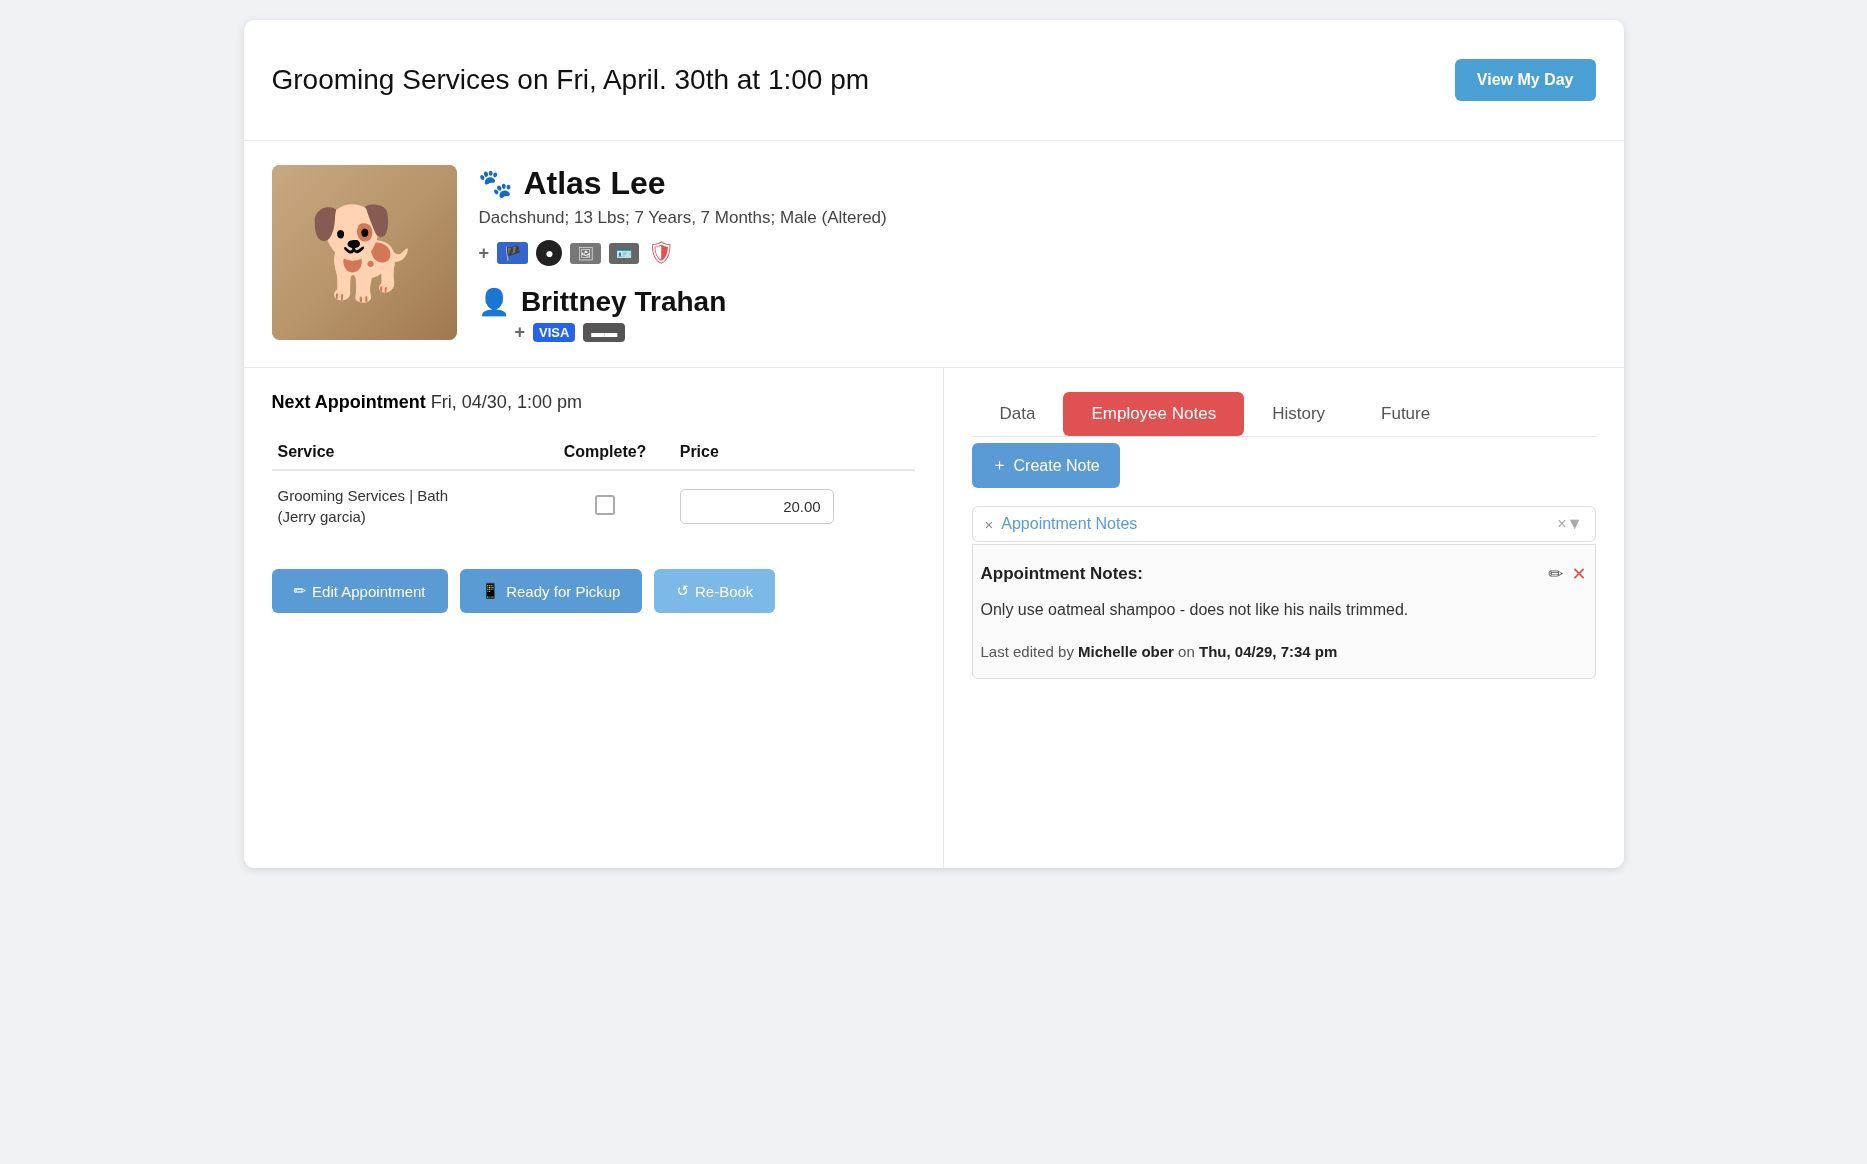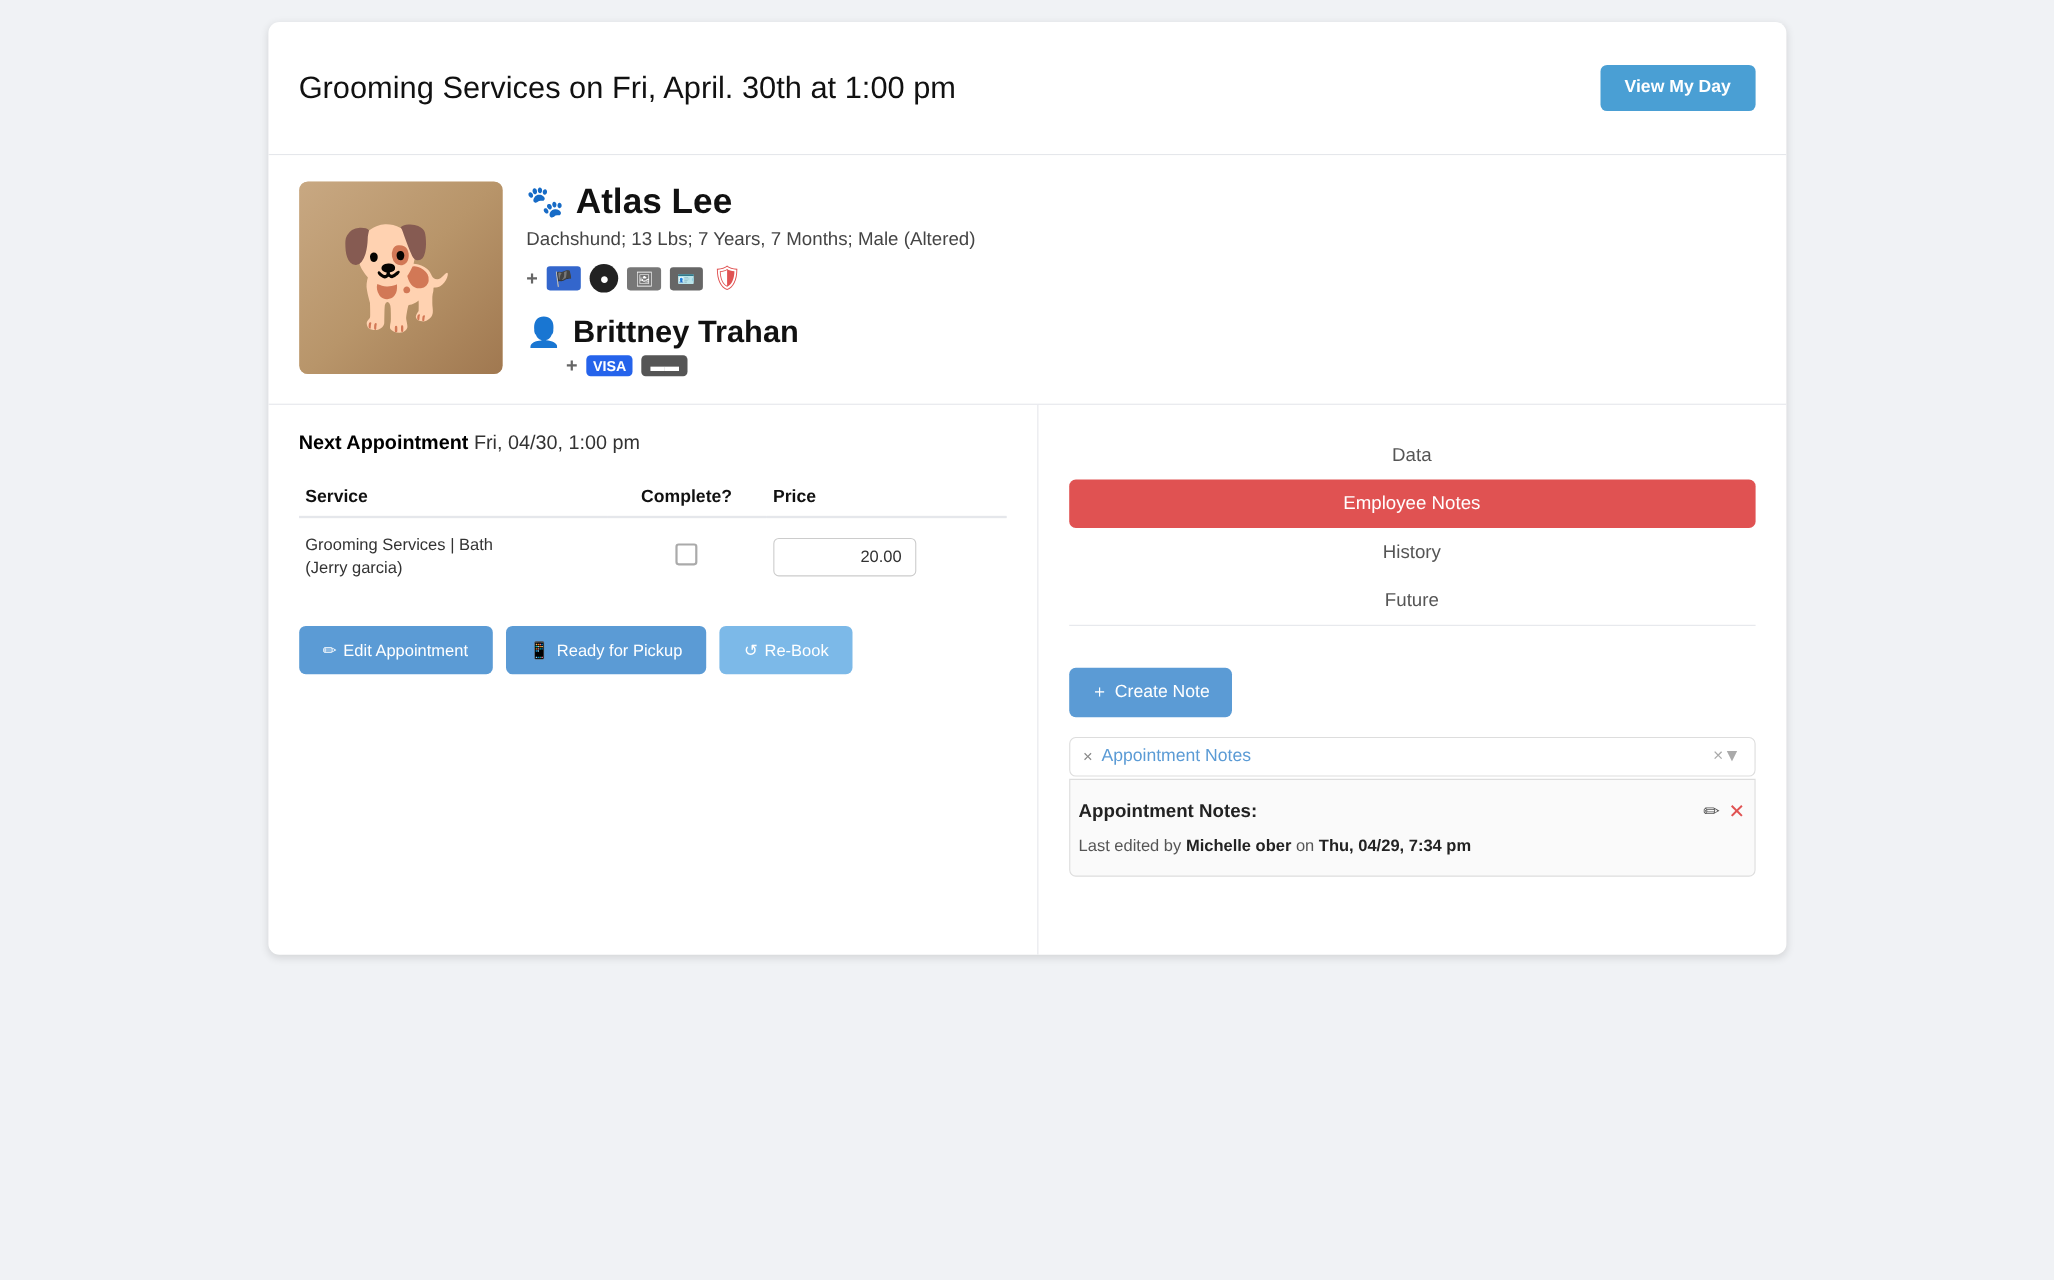--- a/index.html
+++ b/index.html
@@ -43,30 +43,30 @@
     .next-appt strong { font-weight: 700; }
     .next-appt span { font-weight: 400; color: #333; }
 
     .services-table { width: 100%; border-collapse: collapse; margin-bottom: 28px; }
     .services-table th { text-align: left; font-size: 16px; font-weight: 700; padding: 8px 6px; color: #111; border-bottom: 2px solid #e5e7eb; }
     .services-table th.right { text-align: center; }
     .services-table td { padding: 14px 6px; font-size: 15px; color: #333; vertical-align: middle; }
     .services-table td.service-name { max-width: 260px; line-height: 1.4; }
     .services-table td.check-col { text-align: center; }
     .checkbox-empty { width: 20px; height: 20px; border: 2px solid #aaa; border-radius: 3px; display: inline-block; }
-    .price-input { border: 1px solid #ccc; border-radius: 5px; padding: 8px 12px; font-size: 15px; width: 130px; text-align: right; color: #333; }
+    .price-input { border: 1px solid #ccc; border-radius: 5px; padding: 8px 12px; font-size: 15px; width: 154px; text-align: right; color: #333; }
 
     .action-buttons { display: flex; gap: 12px; }
     .btn-edit { background: #5b9bd5; color: #fff; border: none; border-radius: 6px; padding: 13px 22px; font-size: 15px; cursor: pointer; display: flex; align-items: center; gap: 6px; }
     .btn-pickup { background: #5b9bd5; color: #fff; border: none; border-radius: 6px; padding: 13px 22px; font-size: 15px; cursor: pointer; display: flex; align-items: center; gap: 6px; }
     .btn-rebook { background: #7cb9e8; color: #fff; border: none; border-radius: 6px; padding: 13px 22px; font-size: 15px; cursor: pointer; display: flex; align-items: center; gap: 6px; }
 
     
     .right-panel { flex: 1; padding: 24px 28px; }
-    .tabs { display: flex; gap: 0; margin-bottom: 38px; border-bottom: 1px solid #e5e7eb; flex-direction: column; }
+    .tabs { display: flex; gap: 0; margin-bottom: 6px; border-bottom: 1px solid #e5e7eb; }
     .tab { padding: 12px 28px; font-size: 17px; cursor: pointer; border-radius: 6px 6px 0 0; color: #555; background: transparent; border: none; }
     .tab.active { background: #e05252; color: #fff; border-radius: 6px; }
 
     .create-note-btn { background: #5b9bd5; color: #fff; border: none; border-radius: 6px; padding: 12px 20px; font-size: 16px; cursor: pointer; display: flex; align-items: center; gap: 6px; margin-bottom: 18px; }
 
     .note-tag-row { display: flex; align-items: center; background: #fff; border: 1px solid #ddd; border-radius: 6px; padding: 8px 12px; margin-bottom: 2px; }
     .note-tag-x { color: #888; font-size: 15px; cursor: pointer; margin-right: 8px; }
     .note-tag-label { color: #5b9bd5; font-size: 16px; flex: 1; }
     .note-tag-close { color: #aaa; font-size: 16px; cursor: pointer; }
     .note-tag-chevron { color: #aaa; font-size: 16px; cursor: pointer; }
@@ -196,20 +196,21 @@
       </div>
 
       <div class="note-content-box">
         <div class="note-title-row">
           <span class="note-title">Appointment Notes:</span>
           <div class="note-actions">
             <span class="note-edit-icon">✏</span>
             <span class="note-delete-icon">✕</span>
           </div>
         </div>
+        <div class="note-body">Only use oatmeal shampoo - does not like his nails trimmed.</div>
         <div class="note-footer">
           <span>Last edited by </span><strong>Michelle ober</strong><span> on </span><strong>Thu, 04/29, 7:34 pm</strong>
         </div>
       </div>
     </div>
 
   </div>
 </div>
 
 </body></html>

